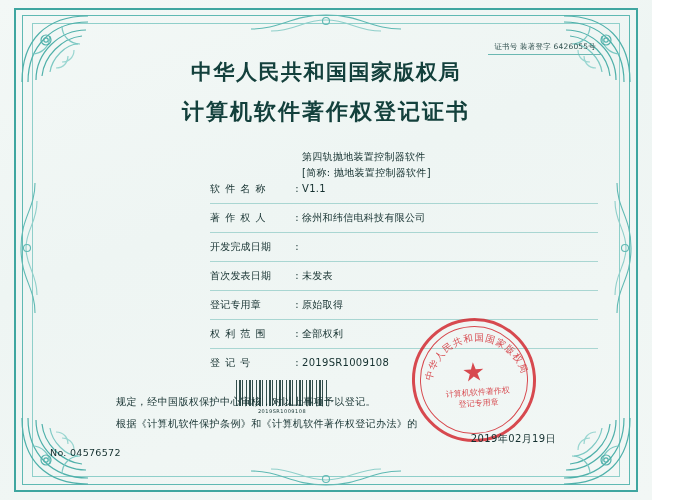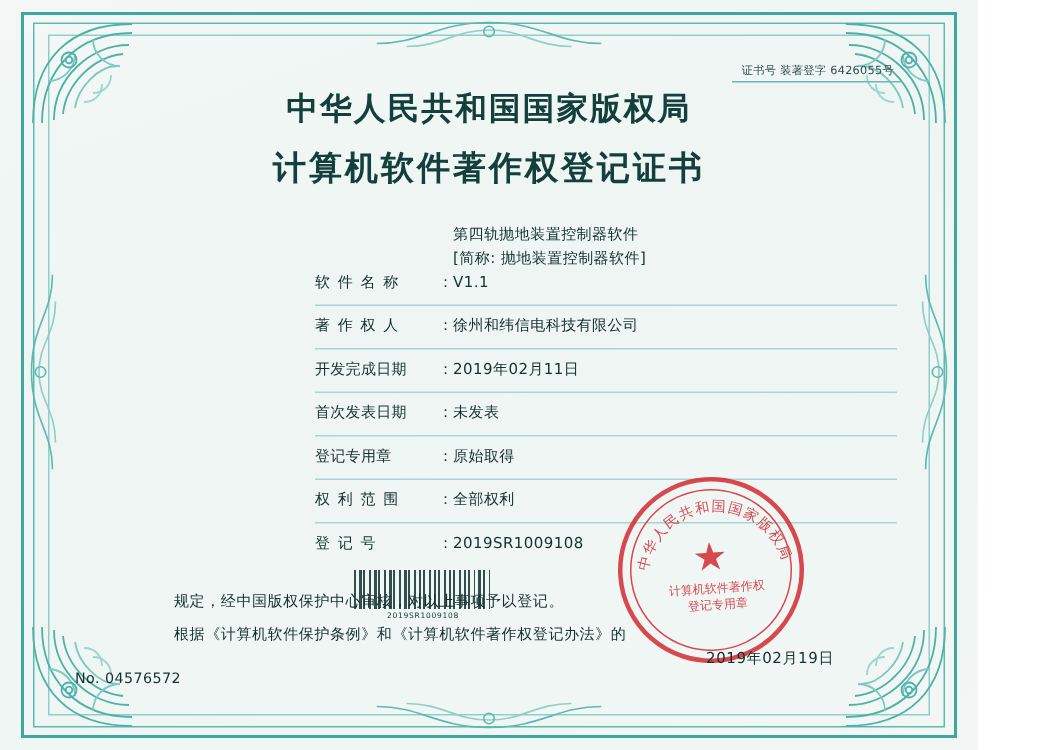--- a/index.html
+++ b/index.html
@@ -396,21 +396,20 @@
         <span class="field-label">著 作 权 人</span>
         <span class="field-colon">:</span>
         <span class="field-value">徐州和纬信电科技有限公司</span>
       </div>
 
       <div class="divider"></div>
 
       <div class="field-row">
         <span class="field-label tight">开发完成日期</span>
         <span class="field-colon">:</span>
-        <span class="field-value">2019年02月11日</span>
       </div>
 
       <div class="divider"></div>
 
       <div class="field-row">
         <span class="field-label tight">首次发表日期</span>
         <span class="field-colon">:</span>
         <span class="field-value">未发表</span>
       </div>
 

